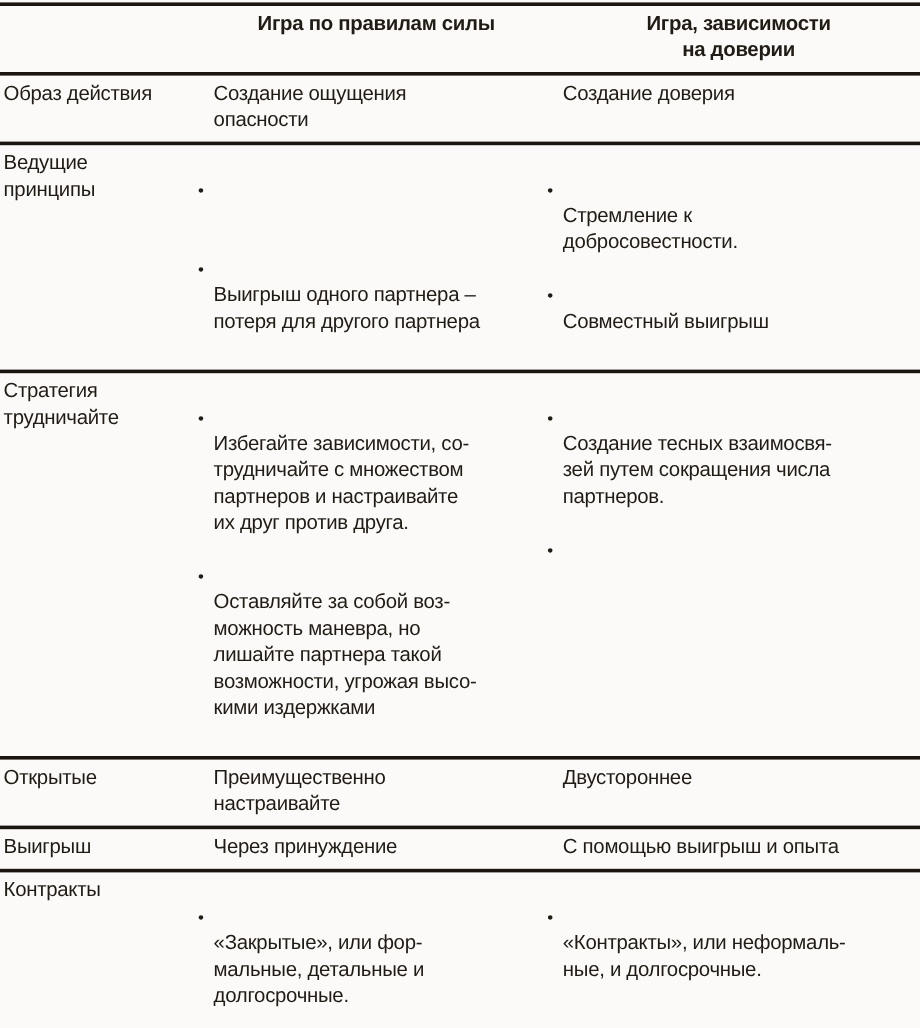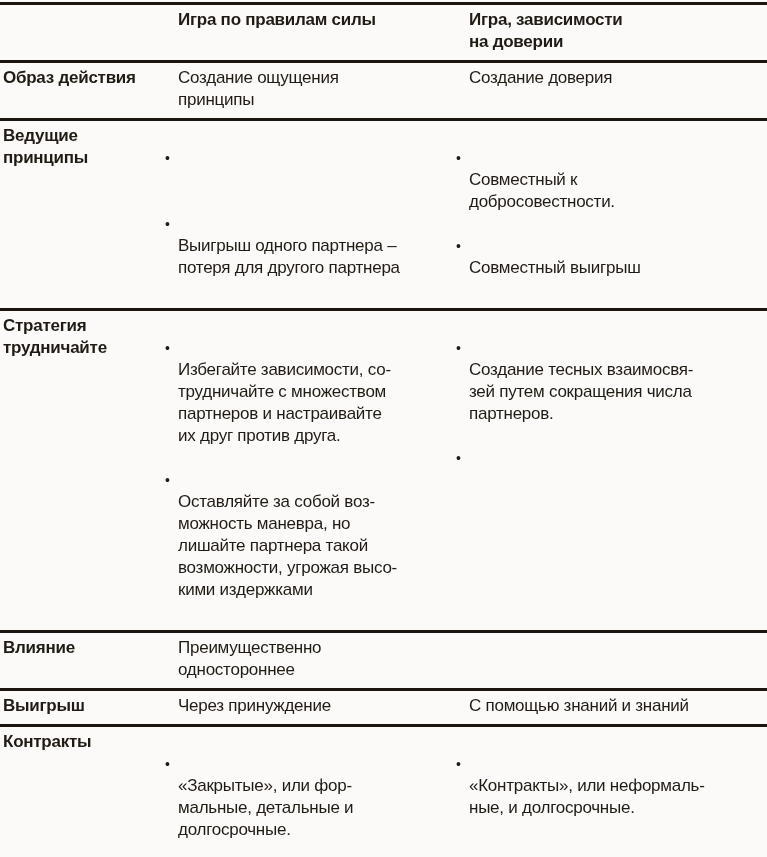--- a/index.html
+++ b/index.html
@@ -29,28 +29,29 @@
     box-sizing: border-box;
   }
   .cell {
     font-size: 17px;
     line-height: 22px;
     letter-spacing: -0.25px;
     white-space: pre-line;
   }
   .c1 {
     padding-left: 3px;
-    font-weight: 700;
+    font-weight: 400;
   }
   .c2, .c3 {
     padding-left: 15px;
     padding-right: 5px;
   }
   .header-row .c2, .header-row .c3 {
     font-weight: 700;
+    text-align: center;
   }
   .bullet-item {
     position: relative;
   }
   .bullet-item .marker {
     position: absolute;
     left: -13px;
     top: 0;
     font-size: 14px;
     line-height: 22px;
@@ -66,39 +67,39 @@
     <div class="trow header-row">
       <div class="cell c1"></div>
       <div class="cell c2">Игра по правилам силы</div>
       <div class="cell c3">Игра, зависимости
 на доверии</div>
     </div>
 
     <div class="trow">
       <div class="cell c1">Образ действия</div>
       <div class="cell c2">Создание ощущения
-принципы</div>
+опасности</div>
       <div class="cell c3">Создание доверия</div>
     </div>
 
     <div class="trow">
       <div class="cell c1">Ведущие
 принципы</div>
       <div class="cell c2">
         <div class="bullet-item">
           <span class="marker">•</span>
         </div>
         <div class="bullet-item">
           <span class="marker">•</span><span class="btext">Выигрыш одного партнера –
 потеря для другого партнера</span>
         </div>
       </div>
       <div class="cell c3">
         <div class="bullet-item">
-          <span class="marker">•</span><span class="btext">Совместный к
+          <span class="marker">•</span><span class="btext">Стремление к
 добросовестности.</span>
         </div>
         <div class="bullet-item">
           <span class="marker">•</span><span class="btext">Совместный выигрыш</span>
         </div>
       </div>
     </div>
 
     <div class="trow">
       <div class="cell c1">Стратегия
@@ -124,29 +125,30 @@
 зей путем сокращения числа
 партнеров.</span>
         </div>
         <div class="bullet-item">
           <span class="marker">•</span>
         </div>
       </div>
     </div>
 
     <div class="trow">
-      <div class="cell c1">Влияние</div>
+      <div class="cell c1">Открытые</div>
       <div class="cell c2">Преимущественно
-одностороннее</div>
+настраивайте</div>
+      <div class="cell c3">Двустороннее</div>
     </div>
 
     <div class="trow">
       <div class="cell c1">Выигрыш</div>
       <div class="cell c2">Через принуждение</div>
-      <div class="cell c3">С помощью знаний и знаний</div>
+      <div class="cell c3">С помощью выигрыш и опыта</div>
     </div>
 
     <div class="trow">
       <div class="cell c1">Контракты</div>
       <div class="cell c2">
         <div class="bullet-item">
           <span class="marker">•</span><span class="btext">«Закрытые», или фор-
 мальные, детальные и
 долгосрочные.</span>
         </div>

